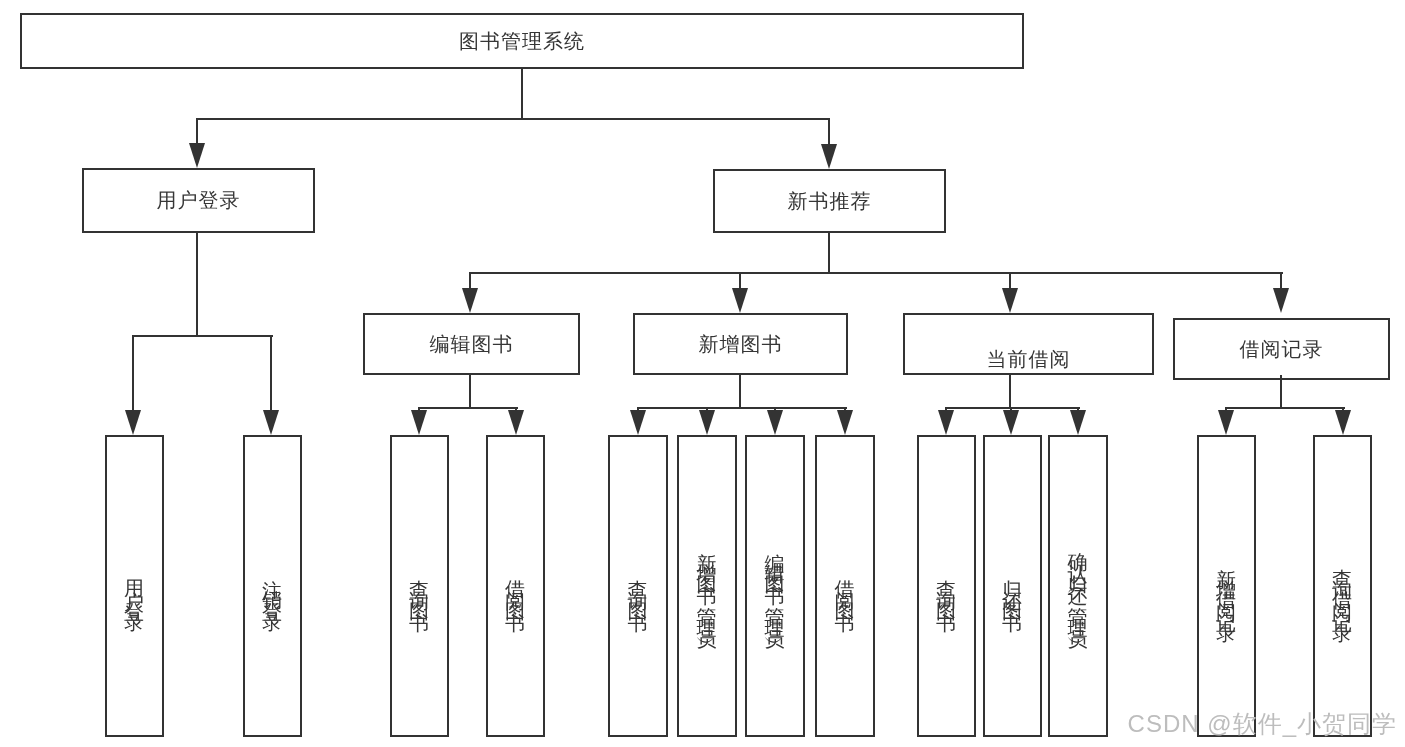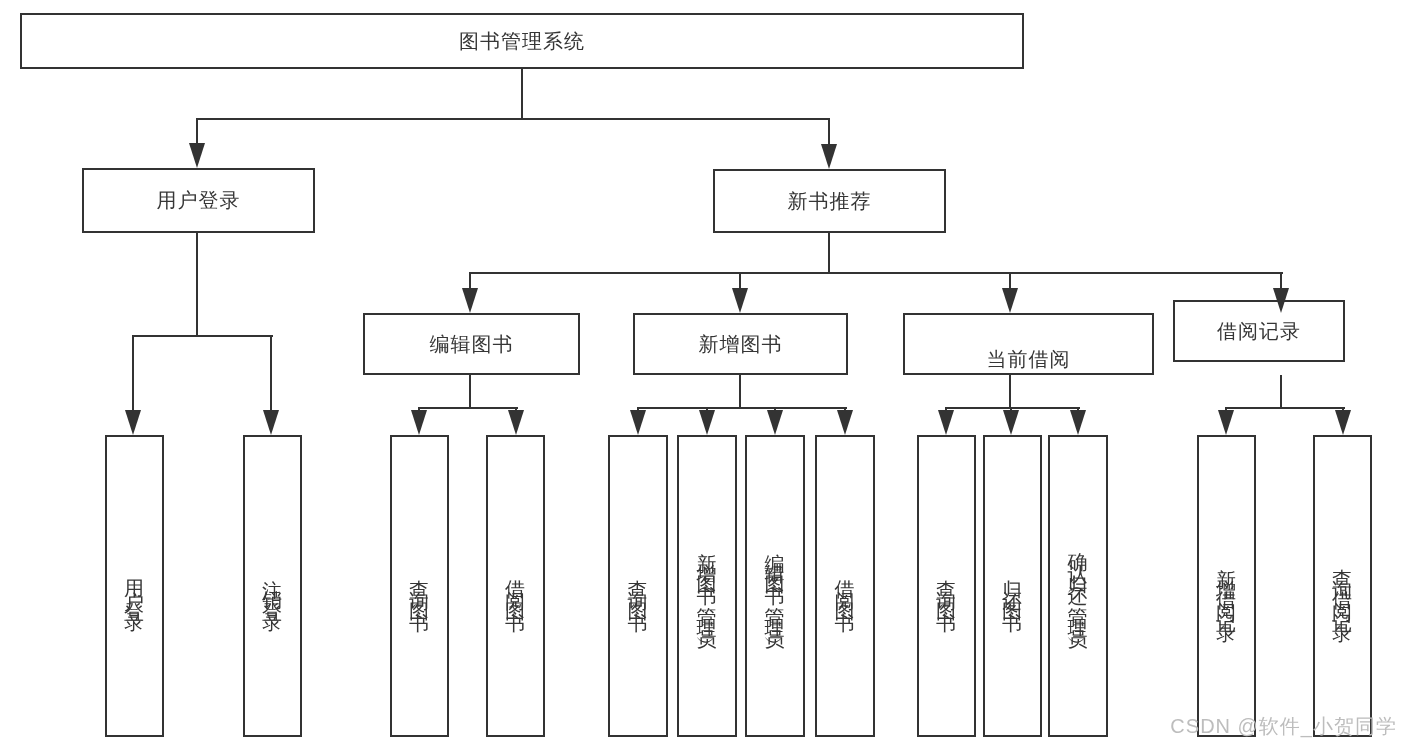--- a/index.html
+++ b/index.html
@@ -36,21 +36,21 @@
     position: absolute;
     width: 0; height: 0;
     border-left: 8px solid transparent;
     border-right: 8px solid transparent;
     border-top: 25px solid var(--line, #333333);
   }
   .watermark {
     position: absolute;
     right: 8px;
     bottom: 7px;
-    font-size: 20px;
+    font-size: 24px;
     color: var(--wm, #bdbdbd);
     letter-spacing: 1px;
     white-space: nowrap;
   }
 </style>
 </head>
 <body>
 
 <div class="canvas" style="--line: #333333; --text: #363636; --wm: #bdbdbd; --bg: #ffffff;">
 
@@ -71,21 +71,21 @@
   </div>
 
   <div class="node" style="left:633px; top:313px; width:215px; height:62px;">
     <span>新增图书</span>
   </div>
 
   <div class="node" style="left:903px; top:313px; width:251px; height:62px;align-items:flex-end;">
     <span>当前借阅</span>
   </div>
 
-  <div class="node" style="left:1173px; top:300px; width:172px; height:62px;font-family:Liberation Mono, monospace;">
+  <div class="node" style="left:1173px; top:318px; width:217px; height:62px;font-family:Liberation Mono, monospace;">
     <span>借阅记录</span>
   </div>
 
   <div class="node leaf" style="left:105px;">
     <span class="vtext">用户登录</span>
   </div>
   <div class="node leaf" style="left:243px;">
     <span class="vtext">注销登录</span>
   </div>
 

